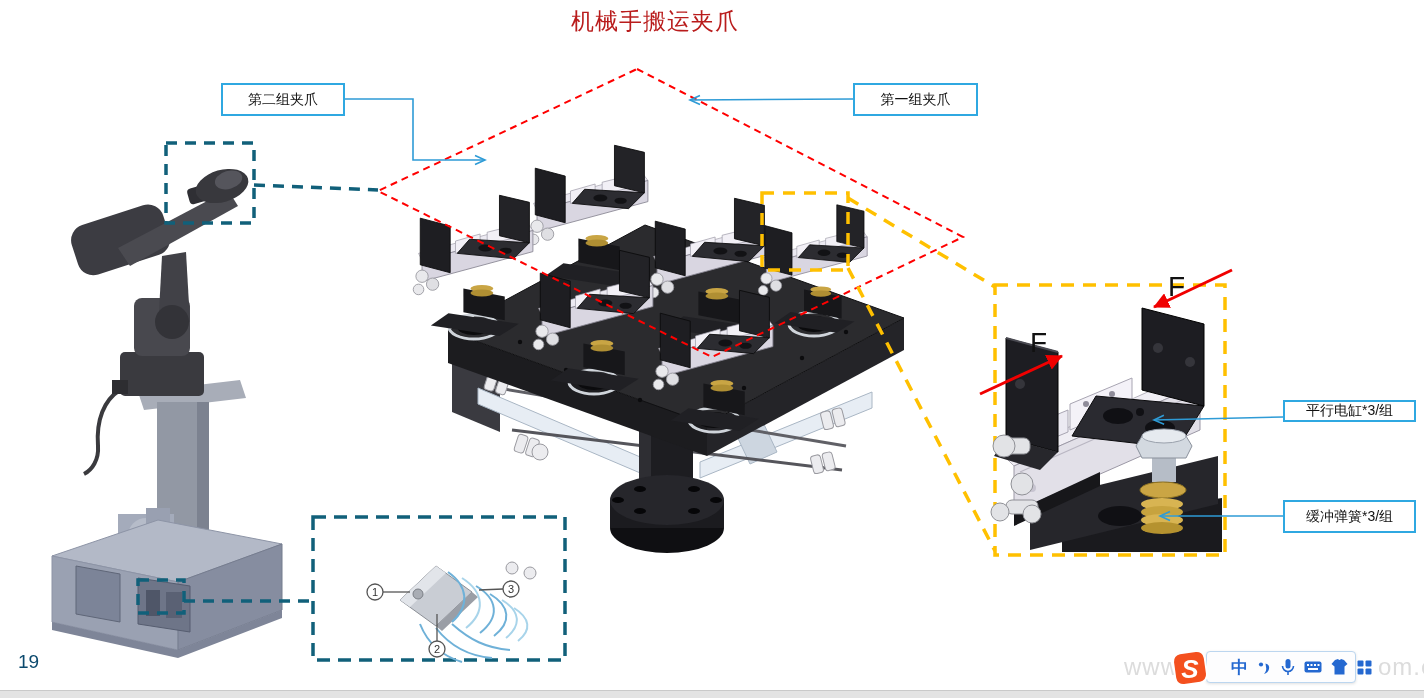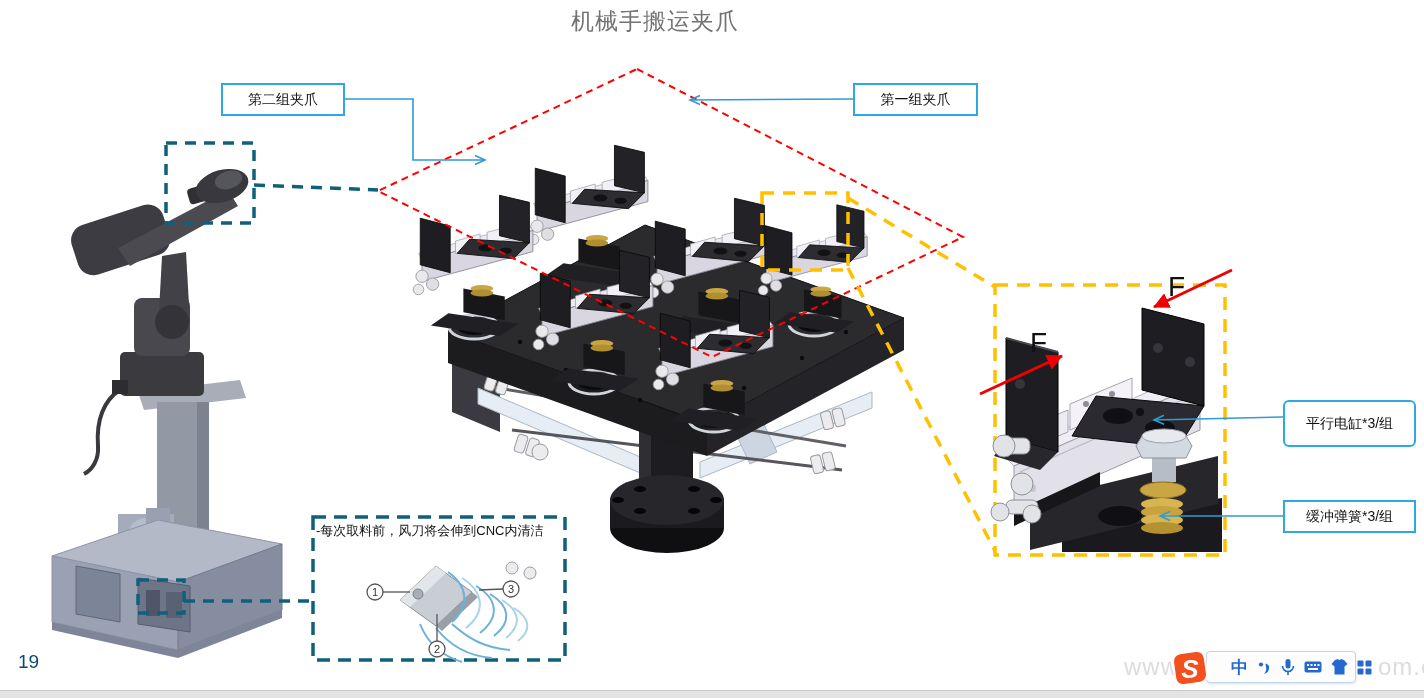--- a/index.html
+++ b/index.html
@@ -5,21 +5,21 @@
   html,body{margin:0;padding:0;}
   body{
     width:1424px;height:698px;position:relative;overflow:hidden;
     background:#ffffff;
     font-family:"Liberation Sans","DejaVu Sans",sans-serif;
   }
   #scene{position:absolute;left:0;top:0;width:1424px;height:698px;z-index:1;}
   .abs{position:absolute;}
   .slide-title{
     left:460px;top:6px;width:390px;text-align:center;
-    font-size:23px;color:#737373;letter-spacing:1px;z-index:2;
+    font-size:23px;color:#b91c1c;letter-spacing:1px;z-index:2;
   }
   .callout-box{
     border:2px solid #2FA8E1;background:#ffffff;color:#111;
     font-size:14px;display:flex;align-items:center;justify-content:center;
     z-index:2;box-sizing:border-box;
   }
   .note-text{
     left:316px;top:522px;width:246px;z-index:2;color:#111;
     font-size:13px;line-height:1.45;
   }
@@ -312,26 +312,25 @@
     </g>
   </g>
 </svg>
 
 <div class="abs slide-title">机械手搬运夹爪</div>
 
 <div class="abs callout-box" style="left:221px;top:83px;width:124px;height:33px;">第二组夹爪</div>
 
 <div class="abs callout-box" style="left:853px;top:83px;width:125px;height:33px;">第一组夹爪</div>
 
-<div class="abs callout-box" style="left:1283px;top:400px;width:133px;height:47px;border-radius:6px;">平行电缸*3/组</div>
+<div class="abs callout-box" style="left:1283px;top:400px;width:133px;height:22px;">平行电缸*3/组</div>
 
 <div class="abs callout-box" style="left:1283px;top:500px;width:133px;height:33px;">缓冲弹簧*3/组</div>
 
 <div class="abs note-text">
-  <div>-每次取料前，风刀将会伸到CNC内清洁</div>
 </div>
 
 <div class="abs page-number">19</div>
 
 <div class="abs watermark" style="left:1124px;top:653px;">www.</div>
 <div class="abs watermark" style="left:1378px;top:653px;">om.cn</div>
 
 <div class="abs ime-logo">
   <svg viewBox="0 0 40 40" width="40" height="40">
     <rect x="4" y="4" width="32" height="32" rx="8" transform="rotate(-8 20 20)" fill="#f4501e" stroke="#ffffff" stroke-width="2"></rect>

